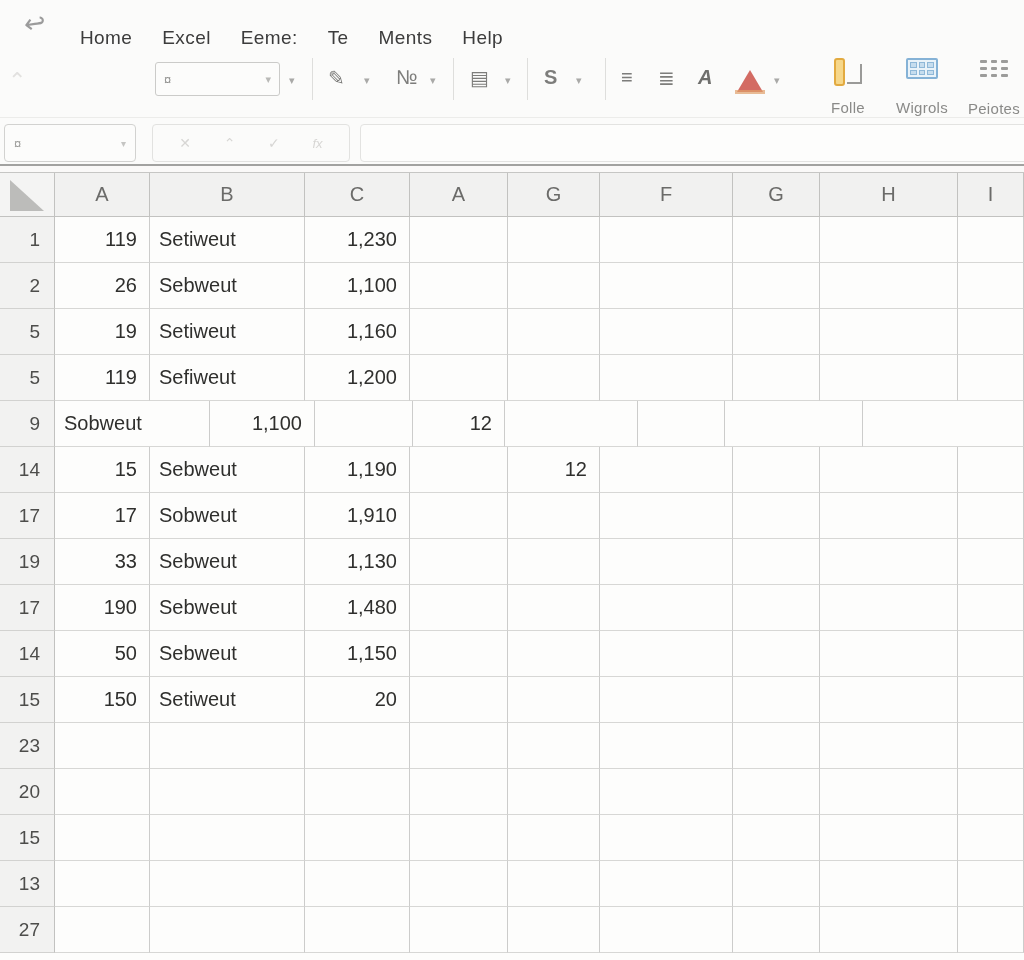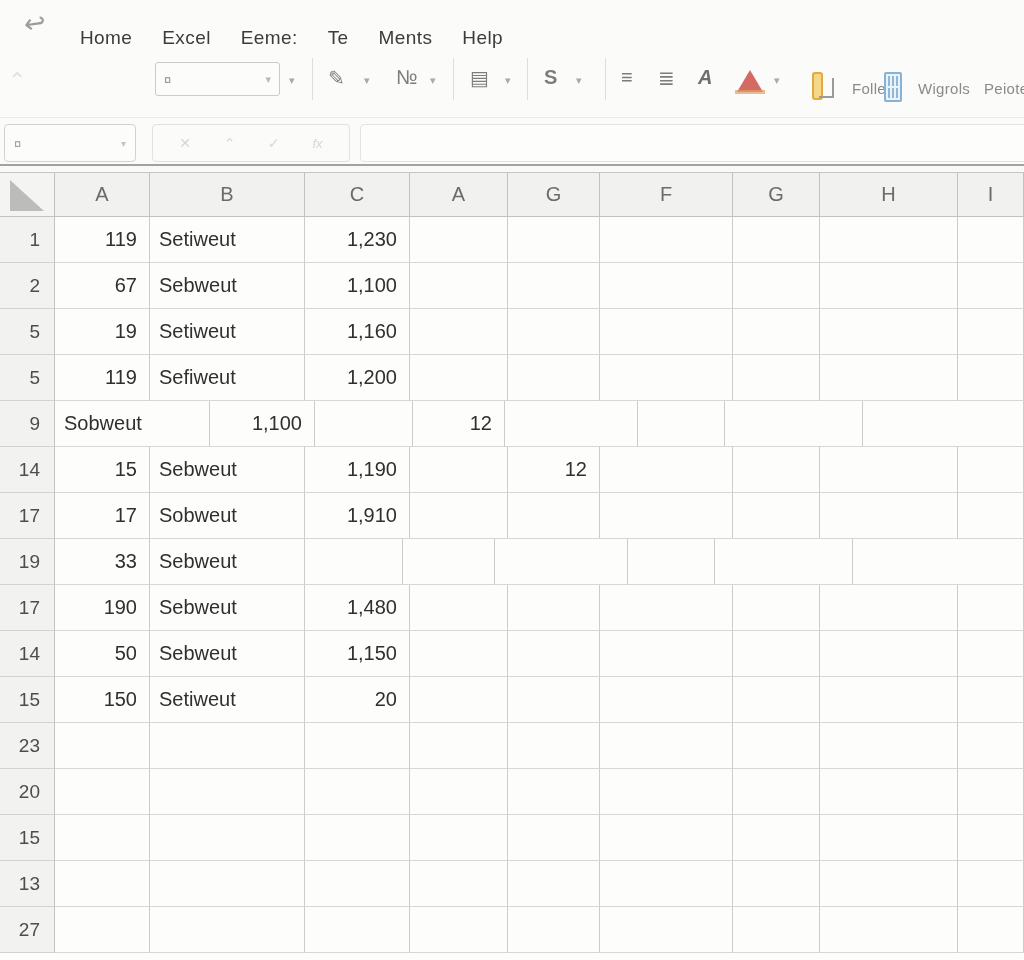--- a/index.html
+++ b/index.html
@@ -22,21 +22,21 @@
   .font-box .glyph { color:#8f8f8d; font-size:13px; }
   .font-box .caret { color:#b9b9b7; font-size:11px; }
   .tb-caret { color:#a9a9a7; font-size:11px; top:24px; }
   .tb-icon { color:#7d7d7b; font-size:20px; top:16px; }
   .tb-sep { width:1px; height:42px; background:#dededc; top:8px; }
   .italic-a { font-style:italic; font-weight:bold; color:#6f6f6d; }
   .red-tri { left:737px; top:20px; width:0; height:0;
     border-left:13px solid transparent; border-right:13px solid transparent; border-bottom:22px solid #cb5148; opacity:.85; }
   .red-tri-base { left:735px; top:40px; width:30px; height:4px; background:#e0a06a; opacity:.7; }
 
-  .big-btn { position:absolute; top:6px; width:76px; height:60px; display:flex; flex-direction:row; align-items:center; justify-content:space-between; cursor:default;gap:16px; }
+  .big-btn { position:absolute; top:6px; width:76px; height:60px; display:flex; flex-direction:column; align-items:center; justify-content:center; cursor:default;gap:16px; }
   .big-btn .lbl { font-size:15px; color:#8a8a88; margin-top:4px; letter-spacing:.3px; }
   .icon-fill { position:relative; width:32px; height:32px; }
   .icon-fill .bar { position:absolute; left:2px; top:2px; width:11px; height:28px; background:#f6d78a; border:2px solid #e2aa40; border-radius:3px; }
   .icon-fill .ell { position:absolute; right:2px; top:8px; width:15px; height:20px; border-right:2px solid #9a9a98; border-bottom:2px solid #9a9a98; }
   .icon-window { width:32px; height:30px; margin-top:2px; display:grid; grid-template-columns:repeat(3,1fr); grid-template-rows:repeat(2,1fr); gap:2px; padding:2px; border:2px solid #85b2d6; background:#eaf3f9; border-radius:2px; }
   .icon-window i { background:#c6ddee; border:1px solid #8fb8d8; }
   .icon-dots { width:32px; height:30px; margin-top:2px; display:grid; grid-template-columns:repeat(3,1fr); grid-template-rows:repeat(3,1fr); gap:4px; padding:3px 2px; }
   .icon-dots i { background:#9c9c9a; height:3px; align-self:center; border-radius:1px; }
 
   
@@ -195,21 +195,21 @@
         <div class="cell c2">1,230</div>
         <div class="cell c3"></div>
         <div class="cell c4"></div>
         <div class="cell c5"></div>
         <div class="cell c6"></div>
         <div class="cell c7"></div>
         <div class="cell c8"></div>
       </div>
       <div class="grid-row">
         <div class="rownum">2</div>
-        <div class="cell c0">67</div>
+        <div class="cell c0">26</div>
         <div class="cell c1">Sebweut</div>
         <div class="cell c2">1,100</div>
         <div class="cell c3"></div>
         <div class="cell c4"></div>
         <div class="cell c5"></div>
         <div class="cell c6"></div>
         <div class="cell c7"></div>
         <div class="cell c8"></div>
       </div>
       <div class="grid-row">
@@ -268,20 +268,21 @@
         <div class="cell c4"></div>
         <div class="cell c5"></div>
         <div class="cell c6"></div>
         <div class="cell c7"></div>
         <div class="cell c8"></div>
       </div>
       <div class="grid-row">
         <div class="rownum">19</div>
         <div class="cell c0">33</div>
         <div class="cell c1">Sebweut</div>
+        <div class="cell c2">1,130</div>
         <div class="cell c3"></div>
         <div class="cell c4"></div>
         <div class="cell c5"></div>
         <div class="cell c6"></div>
         <div class="cell c7"></div>
         <div class="cell c8"></div>
       </div>
       <div class="grid-row">
         <div class="rownum">17</div>
         <div class="cell c0">190</div>

